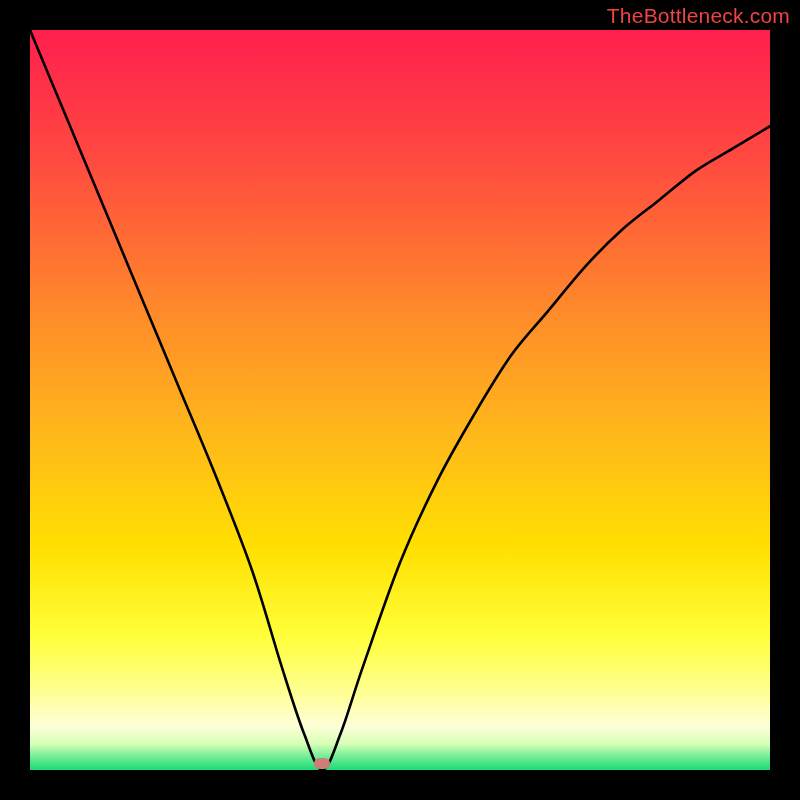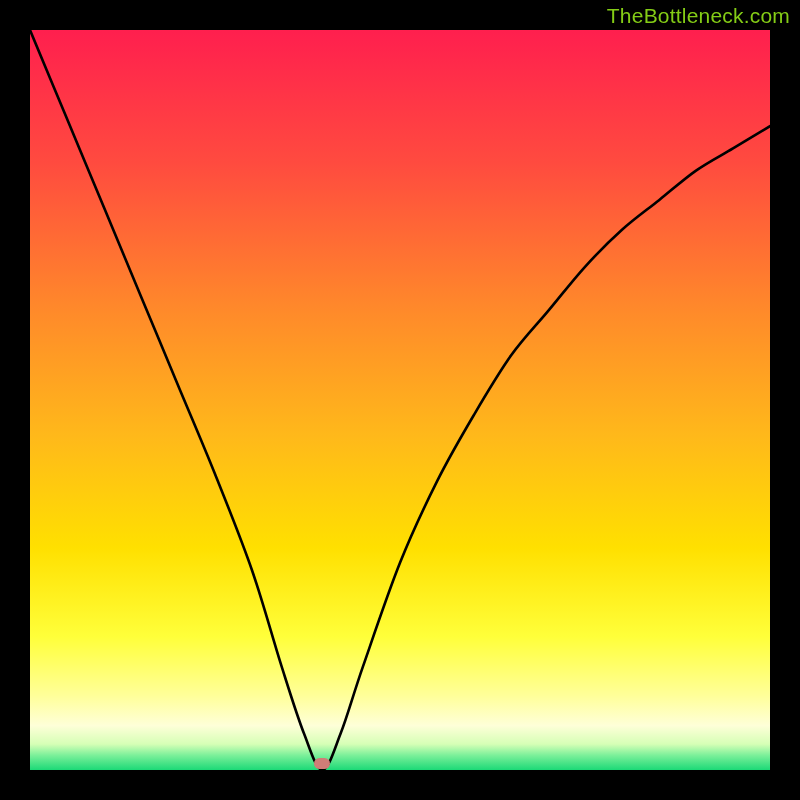--- a/index.html
+++ b/index.html
@@ -37,21 +37,21 @@
     position: absolute;
     width: 16px;
     height: 11px;
     border-radius: 6px;
     background: #cf7d77;
   }
   .watermark {
     position: absolute;
     top: 4px;
     right: 10px;
-    color: #84cc16;
+    color: #ef4444;
     font-size: 21px;
     font-weight: 500;
     letter-spacing: 0.2px;
     font-family: Arial, Helvetica, sans-serif;
   }
 </style>
 </head>
 <body>
 
 <div class="frame">

